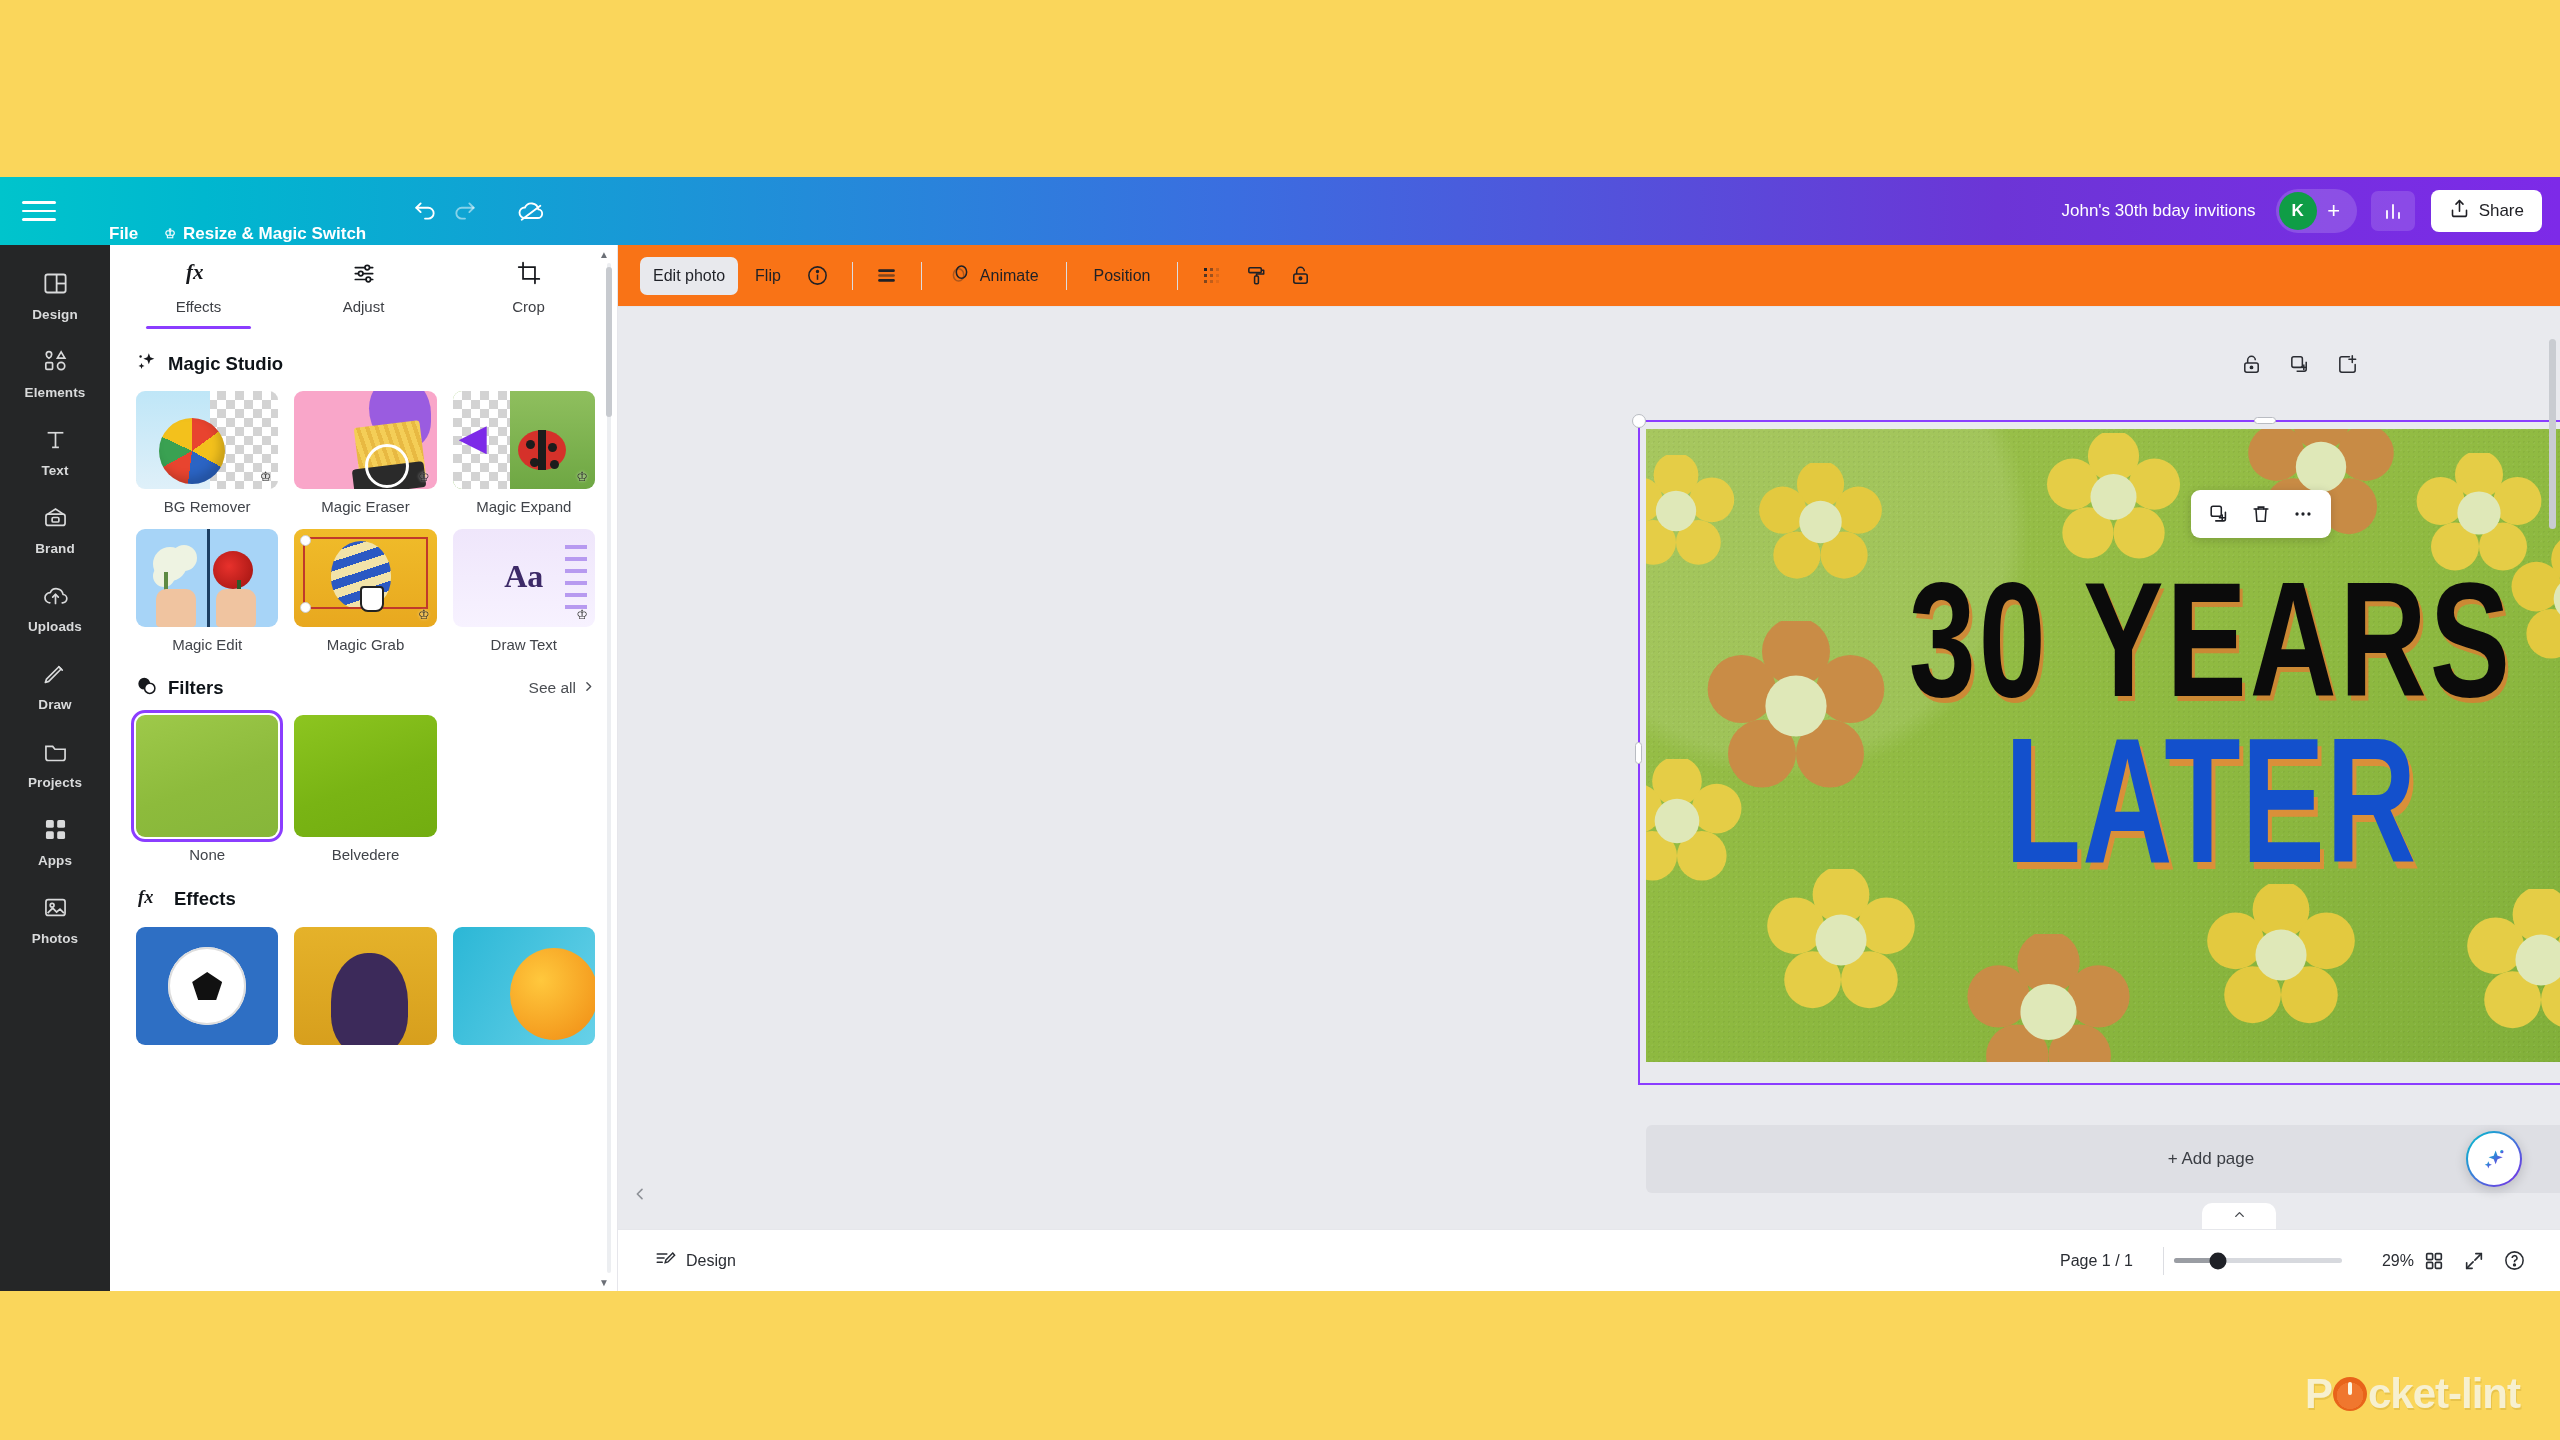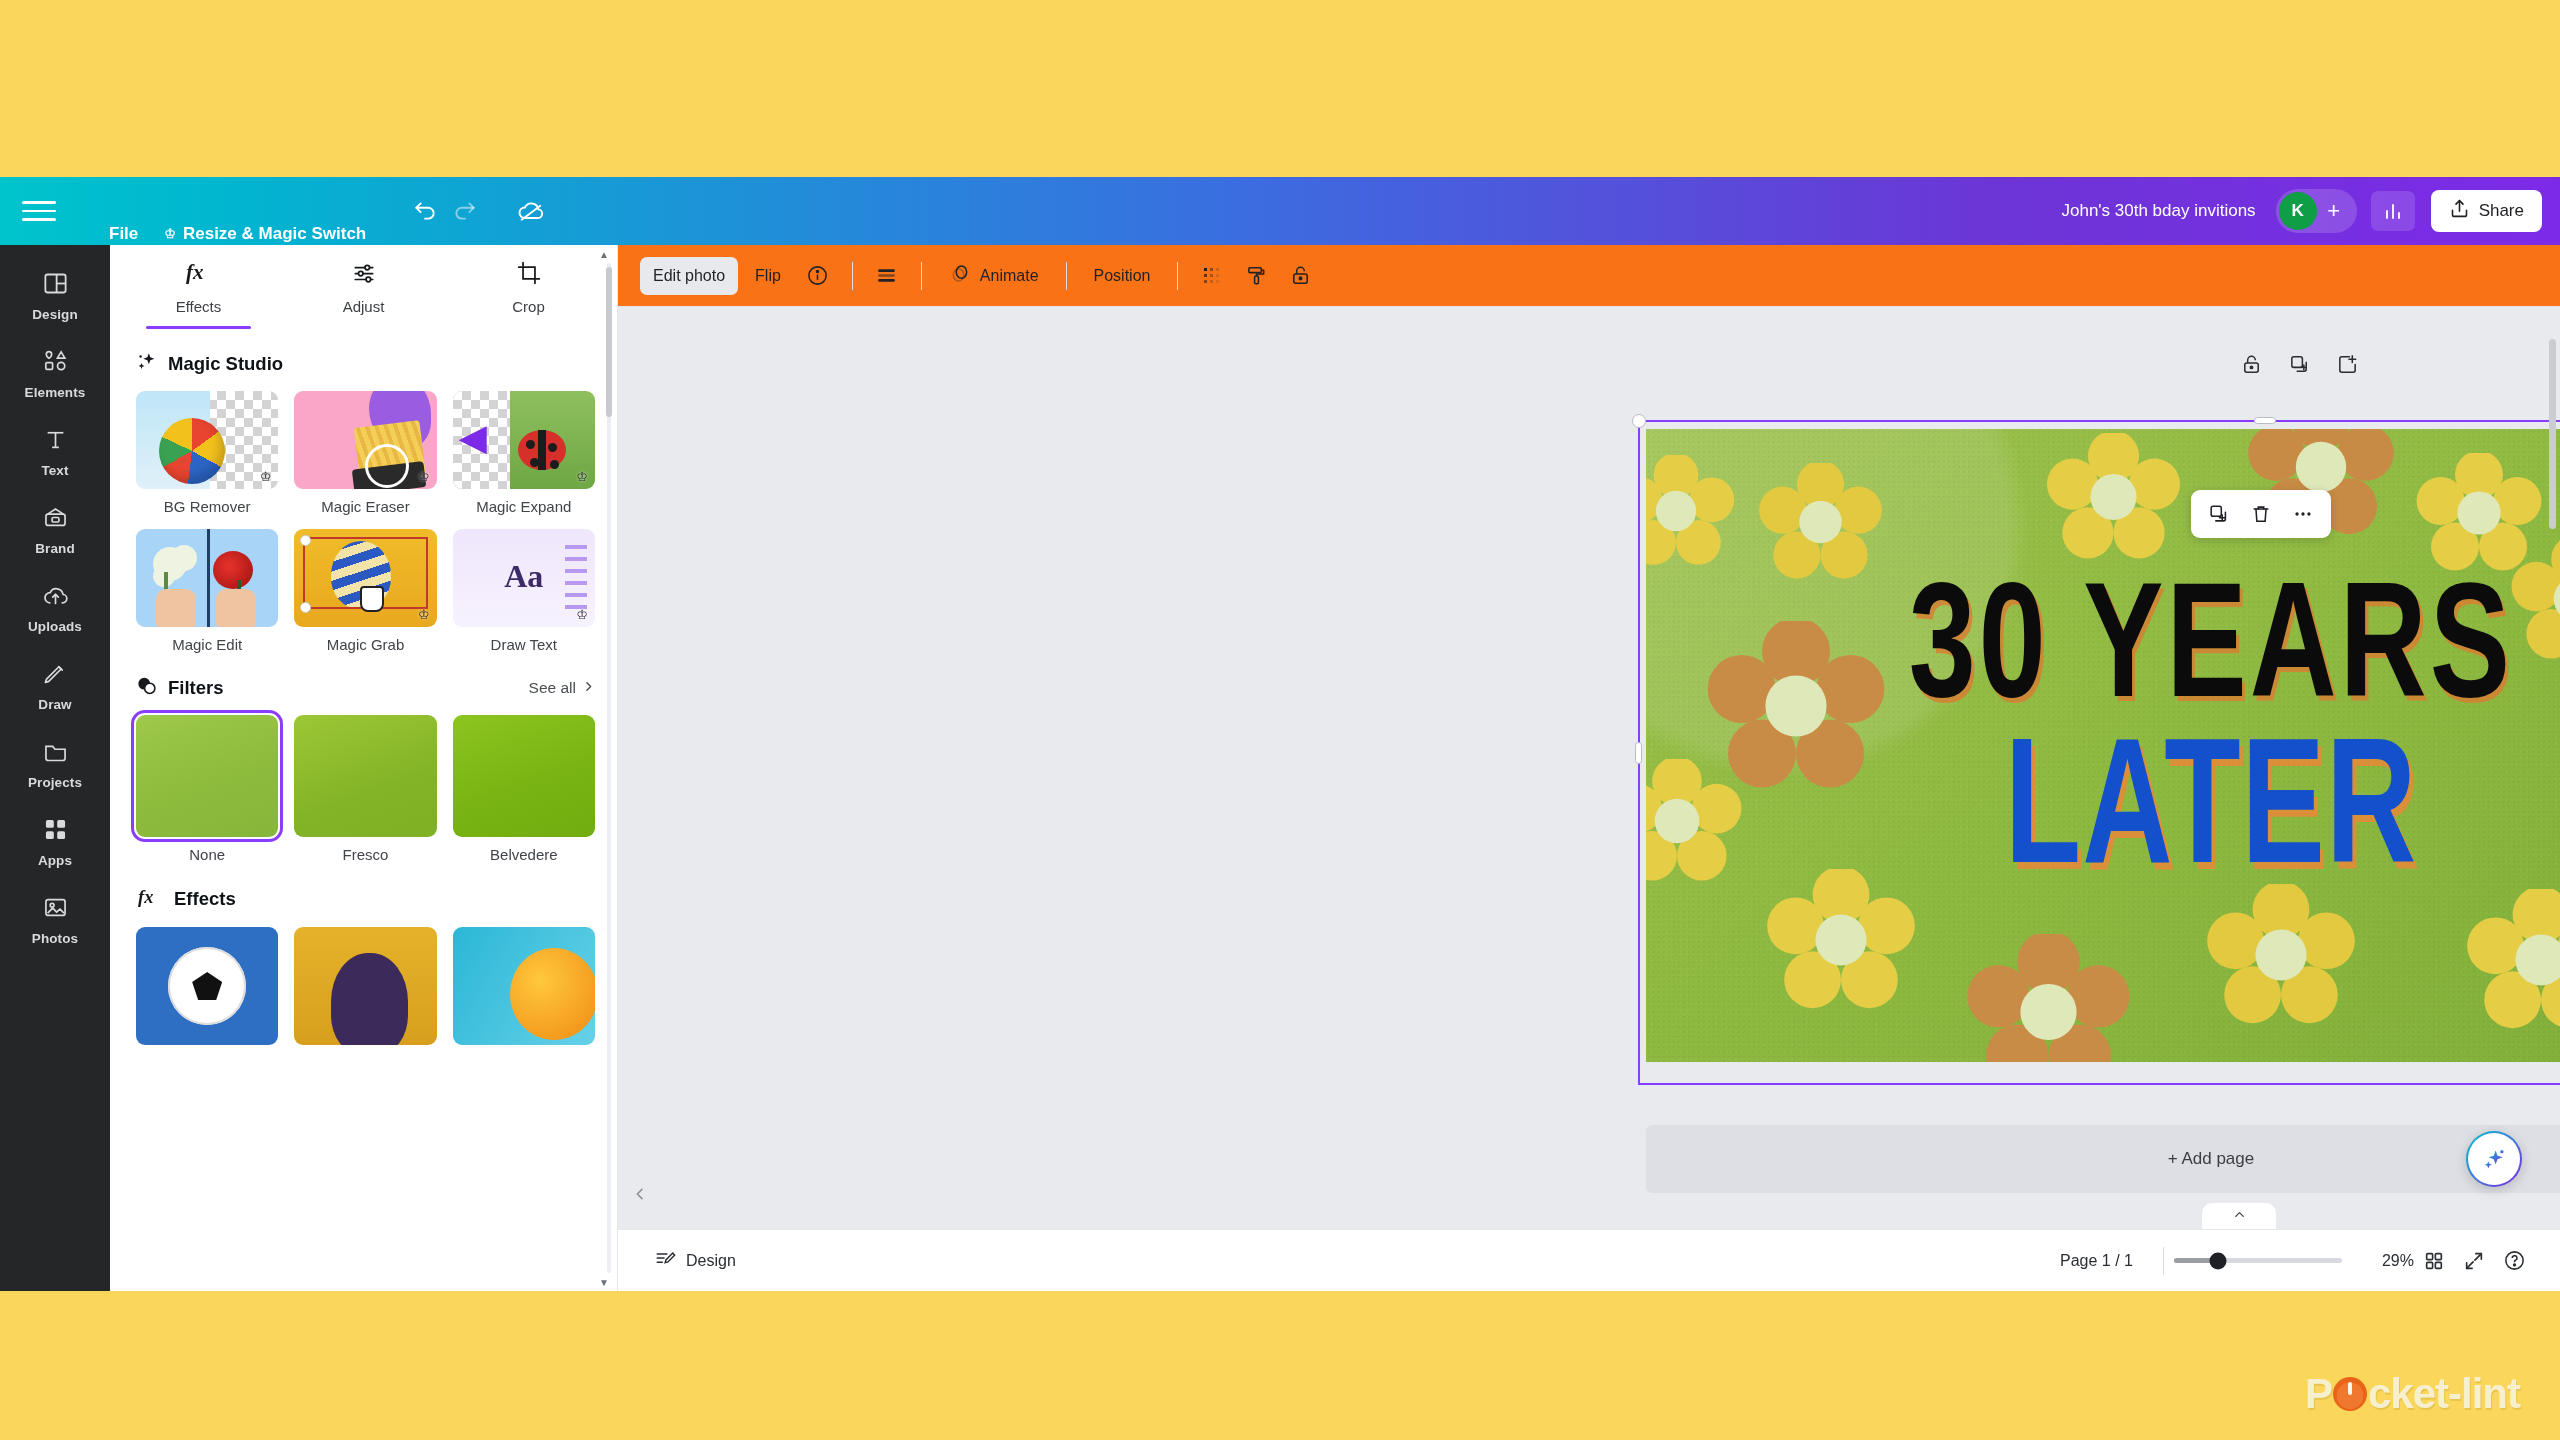--- a/index.html
+++ b/index.html
@@ -578,24 +578,20 @@
             </span>
           </span>
         </div>
 
         <div class="grid3f">
           <div class="fcard">
             <div class="fthumb grad-none sel"></div>
             <div class="cl">None</div>
           </div>
           <div class="fcard">
-            <div class="fthumb grad-fresco"></div>
-            <div class="cl">Fresco</div>
-          </div>
-          <div class="fcard">
             <div class="fthumb grad-belv"></div>
             <div class="cl">Belvedere</div>
           </div>
         </div>
 
         <div class="sect-head">
           <span>
             <svg width="28" height="24" viewBox="0 0 30 26">
                 <text x="2" y="19" font-family="Liberation Serif, serif" font-style="italic" font-size="20" font-weight="700" fill="#16181c">fx</text>
               </svg>

